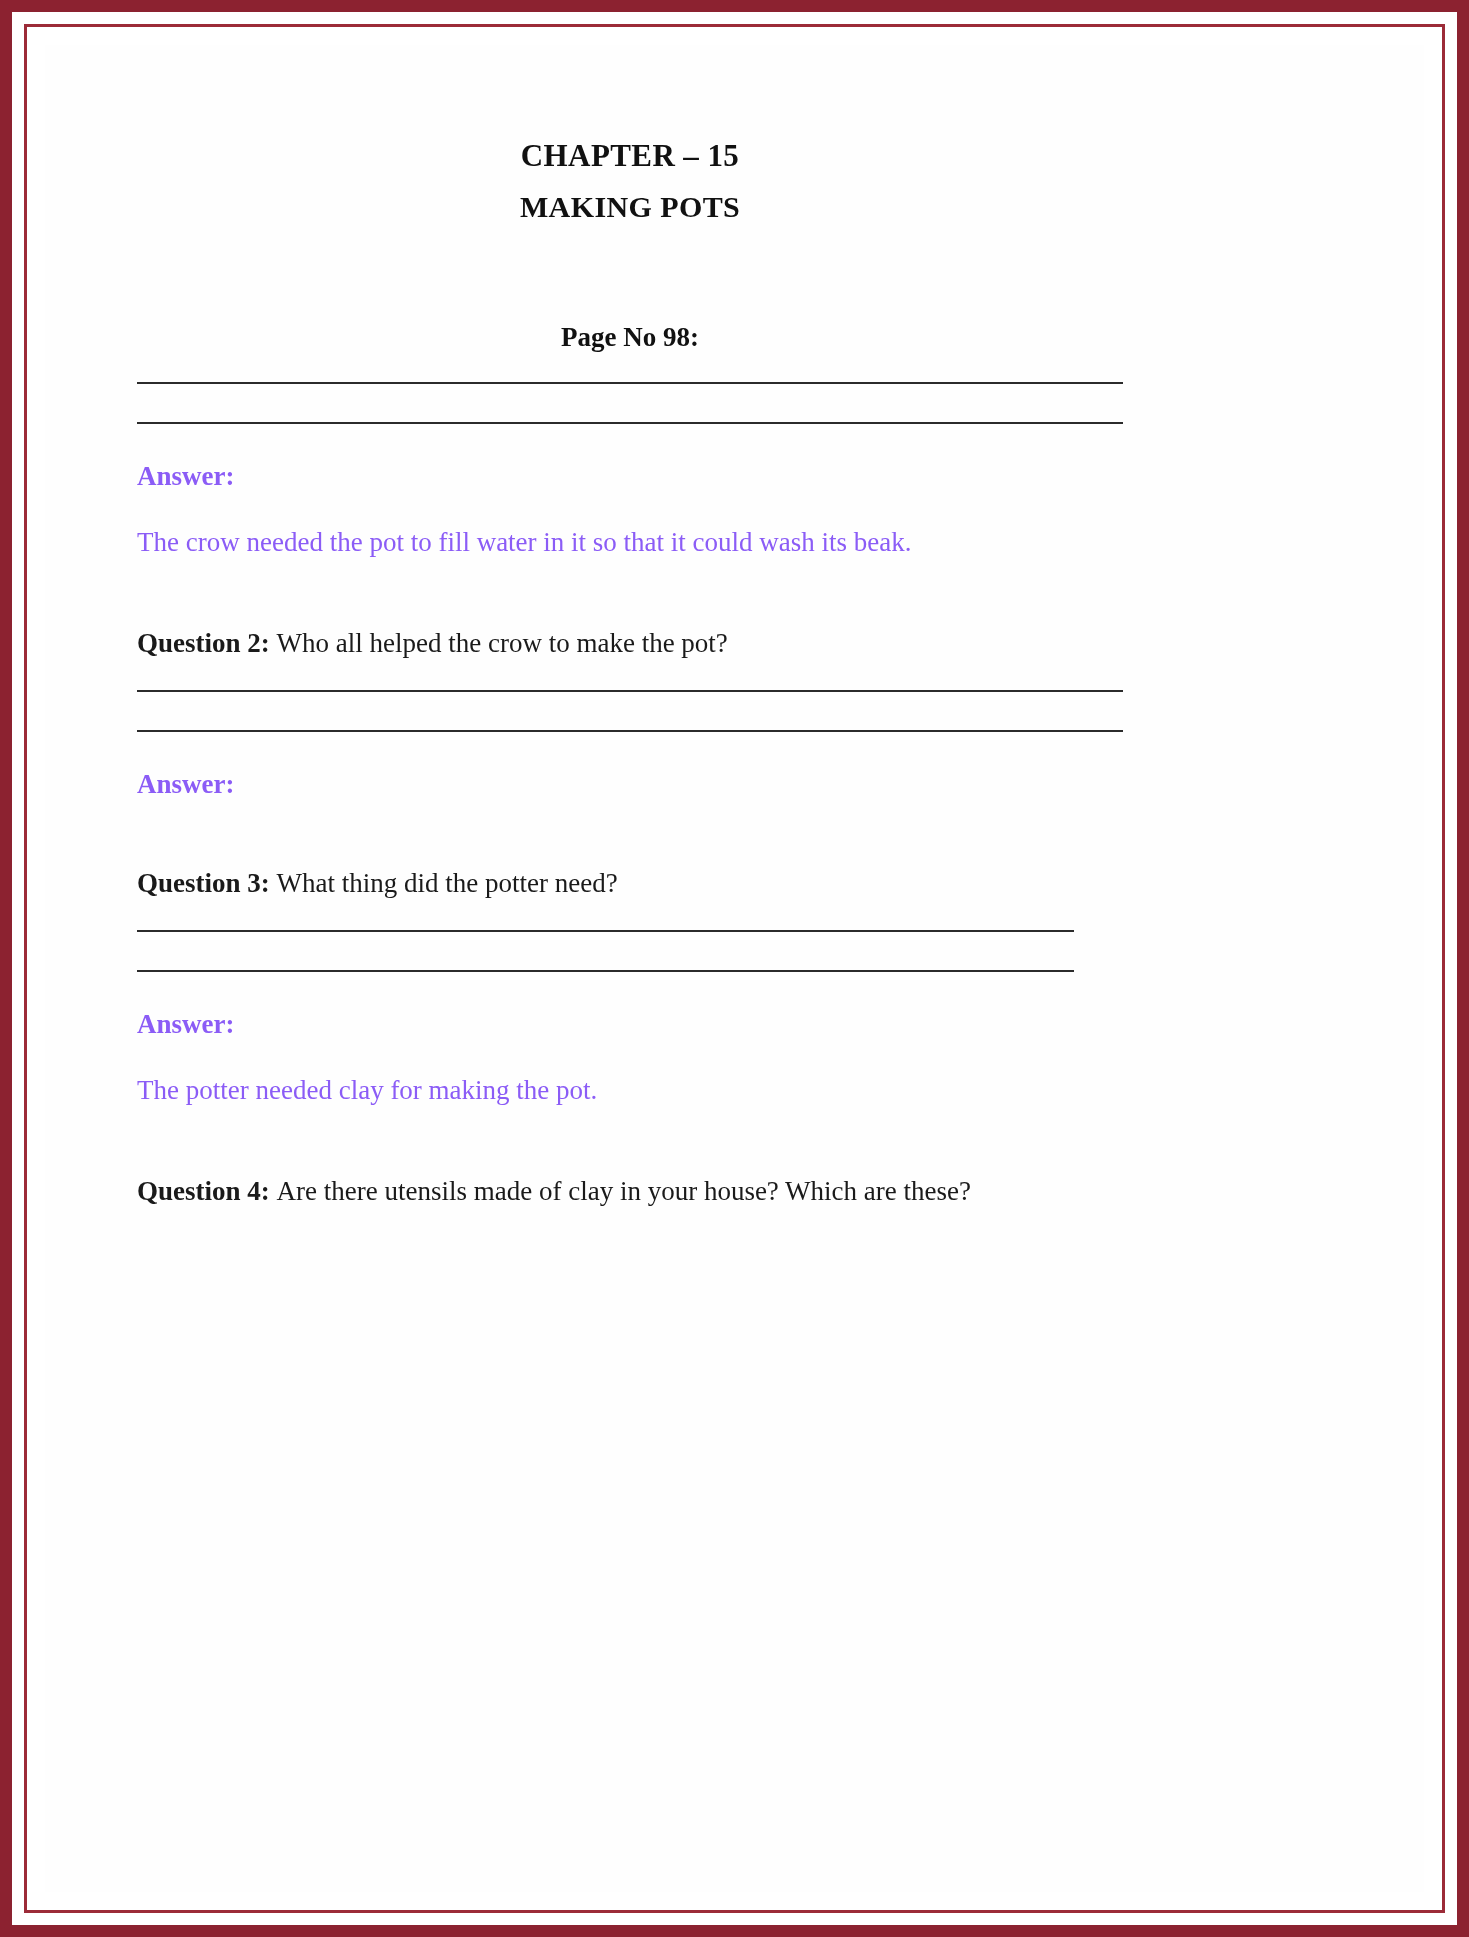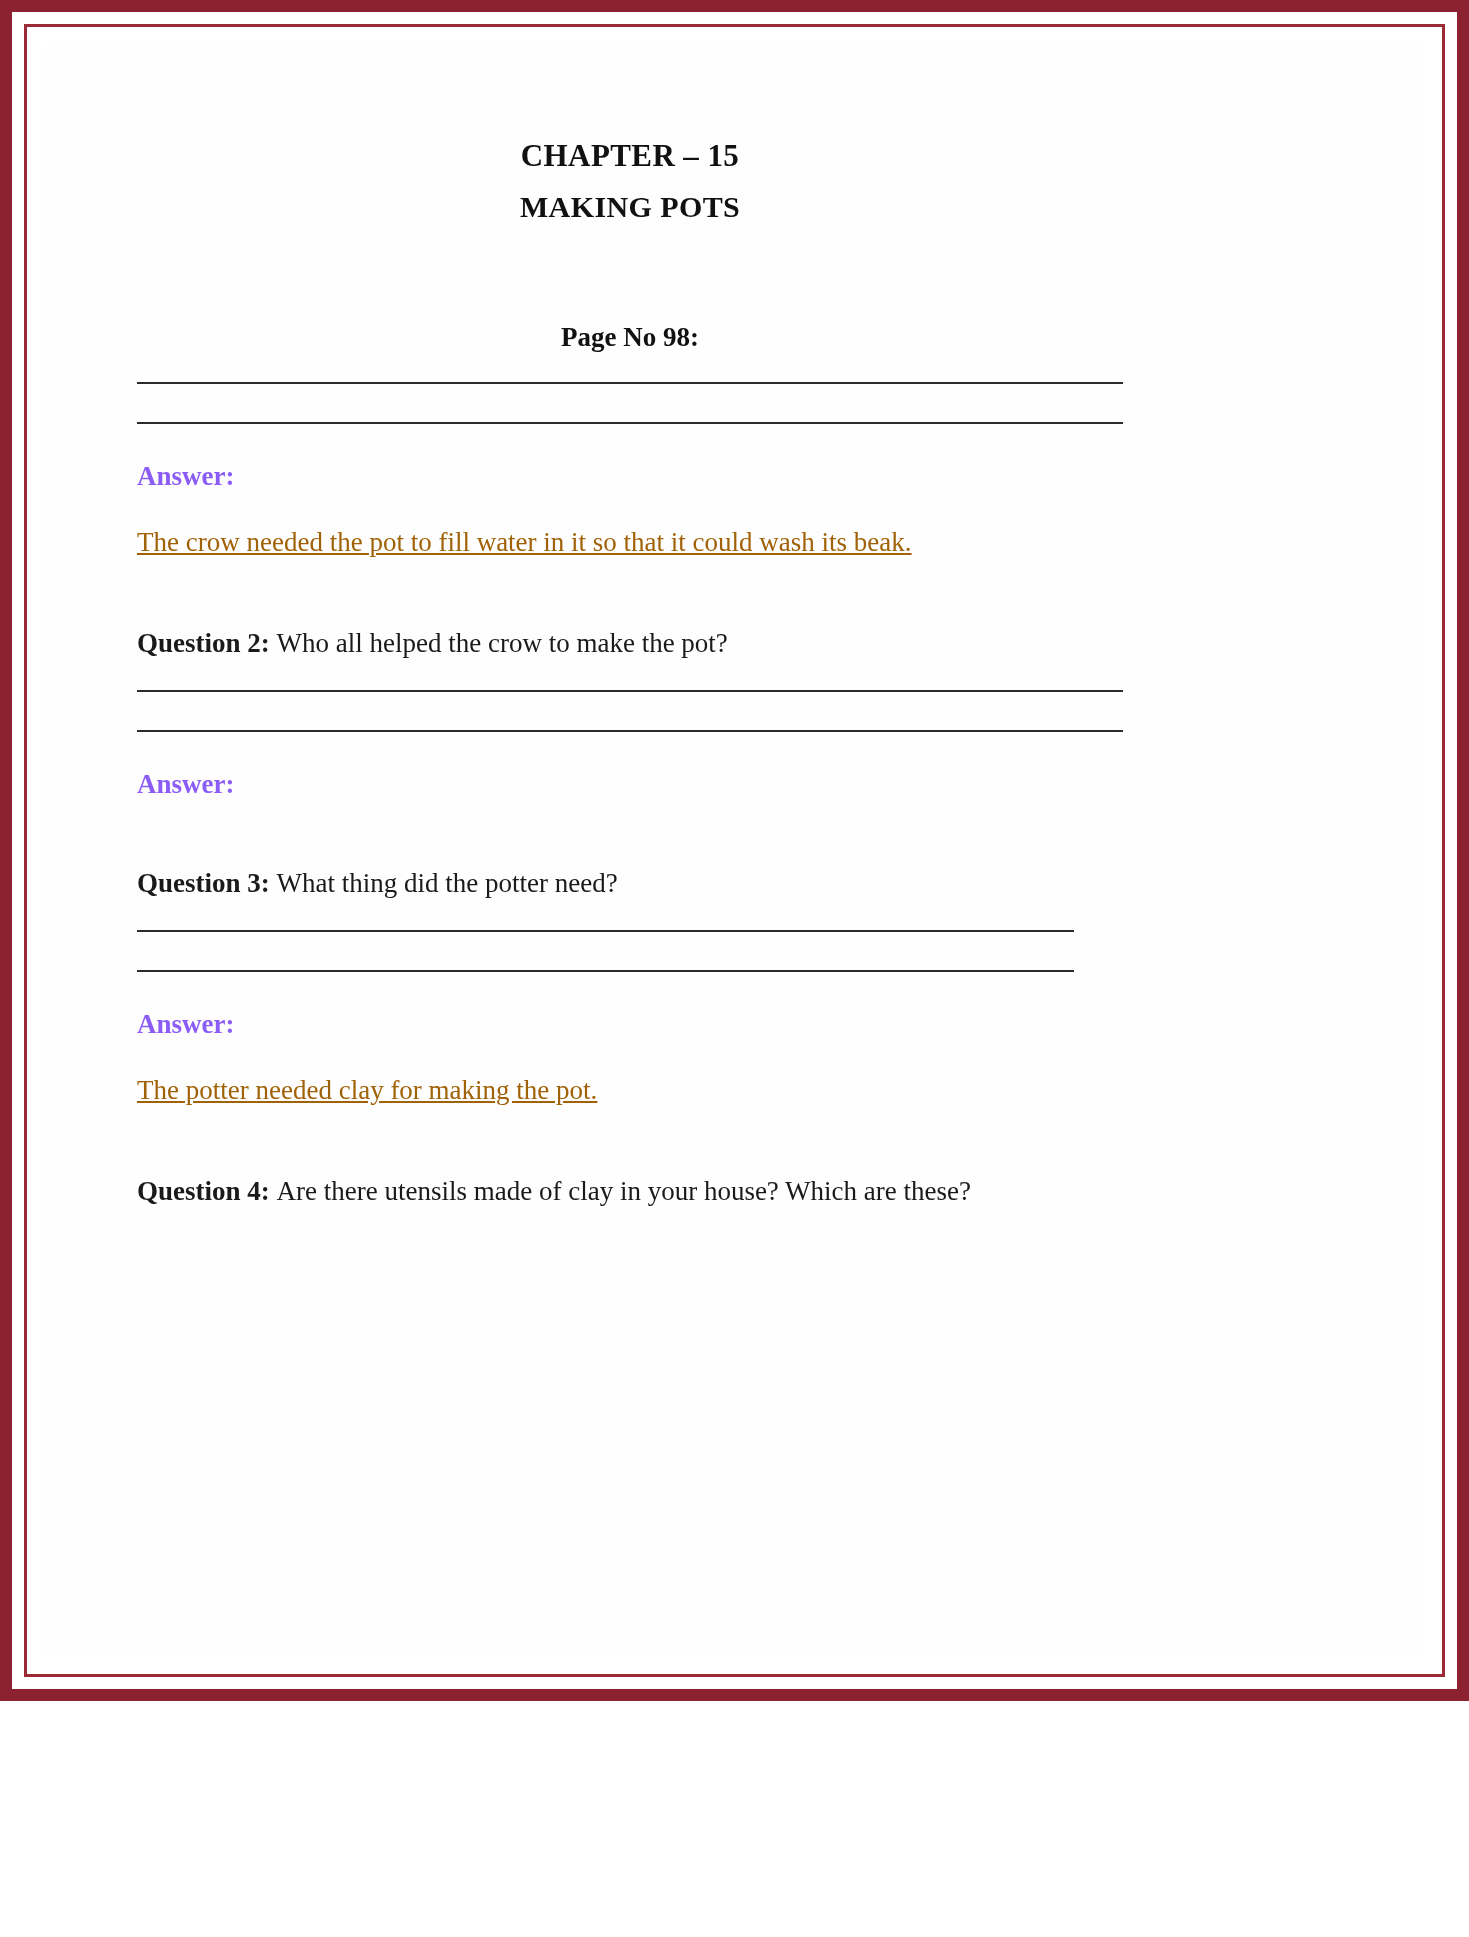--- a/index.html
+++ b/index.html
@@ -14,21 +14,21 @@
     font-family: "Liberation Serif", "DejaVu Serif", serif;
     color: #1a1a1a;
     overflow: hidden;
   }
 
   
   .page-frame {
     position: absolute;
     left: 0; top: 0;
     width: 1469px;
-    height: 1701px;
+    height: 1937px;
     box-sizing: border-box;
     border: 12px solid #8c2230;
     background: #ffffff;
   }
   .page-frame-inner {
     position: absolute;
     left: 12px; top: 12px;
     right: 12px; bottom: 12px;
     box-sizing: border-box;
     border: 3px solid #9c2b38;
@@ -110,24 +110,23 @@
   .answer-label {
     font-weight: bold;
     font-size: 27px;
     color: #8b5cf6;
     margin: 34px 0 0 0;
     line-height: 1.4;
   }
   .answer-text {
     font-size: 27px;
     line-height: 1.52;
-    color: #a16207;
+    color: #8b5cf6;
     margin: 26px 12px 0 0;
     text-align: justify;
-    text-decoration: underline;
   }
   .answer-text.nojustify { text-align: left; }
 </style>
 </head>
 <body>
 
 <div class="page-frame">
   <div class="page-frame-inner">
     <div class="page-sheet">
 

